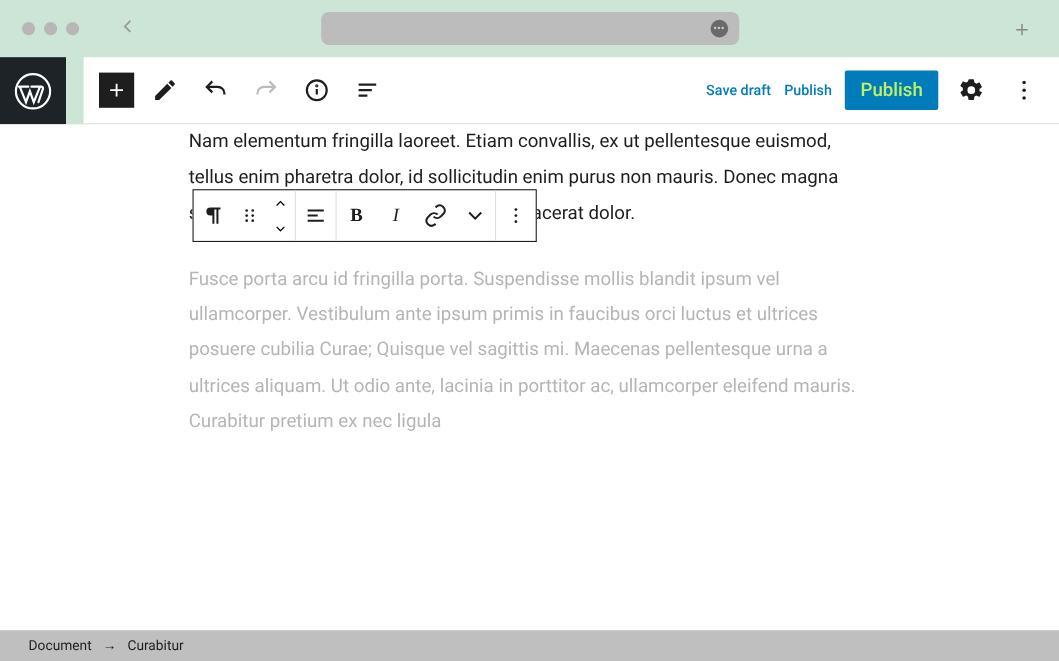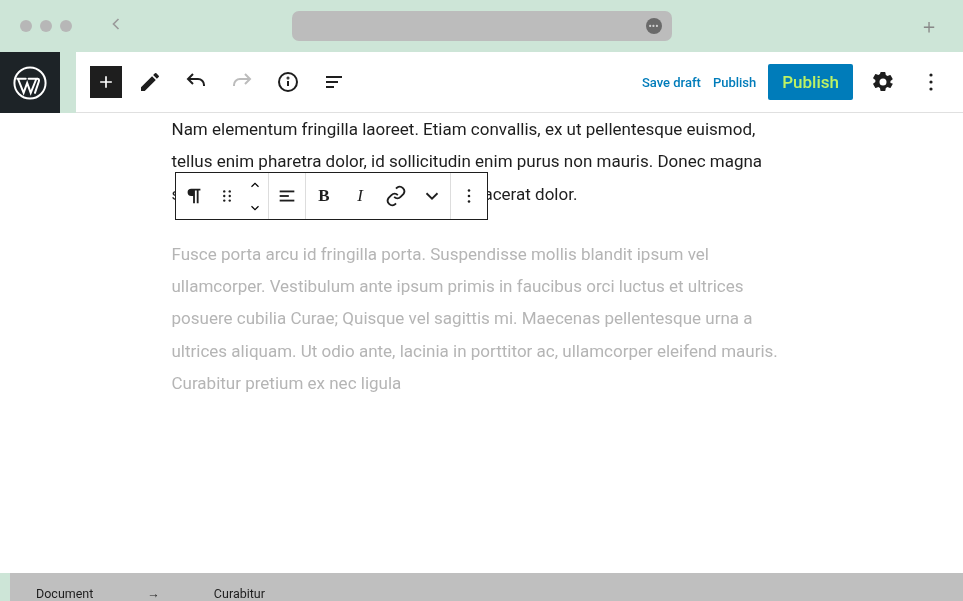--- a/index.html
+++ b/index.html
@@ -45,21 +45,21 @@
   .bt-btn { width: 36px; height: 46px; display: flex; align-items: center; justify-content: center; cursor: pointer; color: #1e1e1e; }
   .bt-btn.narrow { width: 30px; }
   .bt-btn svg { width: 22px; height: 22px; }
   .bt-btn .bold { font-weight: 700; font-size: 17px; font-family: Georgia, serif; }
   .bt-btn .italic { font-style: italic; font-size: 17px; font-family: Georgia, serif; }
   .movers { display: flex; flex-direction: column; width: 26px; }
   .movers div { height: 23px; display: flex; align-items: center; justify-content: center; }
   .movers svg { width: 14px; height: 14px; }
 
   
-  .breadcrumb { position: absolute; bottom: 0; left: 10px; right: 0; height: 28px; background: #bfbfbf; display: flex; align-items: flex-end; padding: 0 26px; font-size: 12.5px; color: #1e1e1e; gap: 44px; }
+  .breadcrumb { position: absolute; bottom: 0; left: 0; right: 0; height: 28px; background: #bfbfbf; display: flex; align-items: center; padding: 0 26px; font-size: 12.5px; color: #1e1e1e; }
   .breadcrumb .arrow { margin: 0 10px; }
 </style>
 </head>
 <body>
 
 <div class="chrome-bar">
   <div class="traffic">
     <span></span>
     <span></span>
     <span></span>

